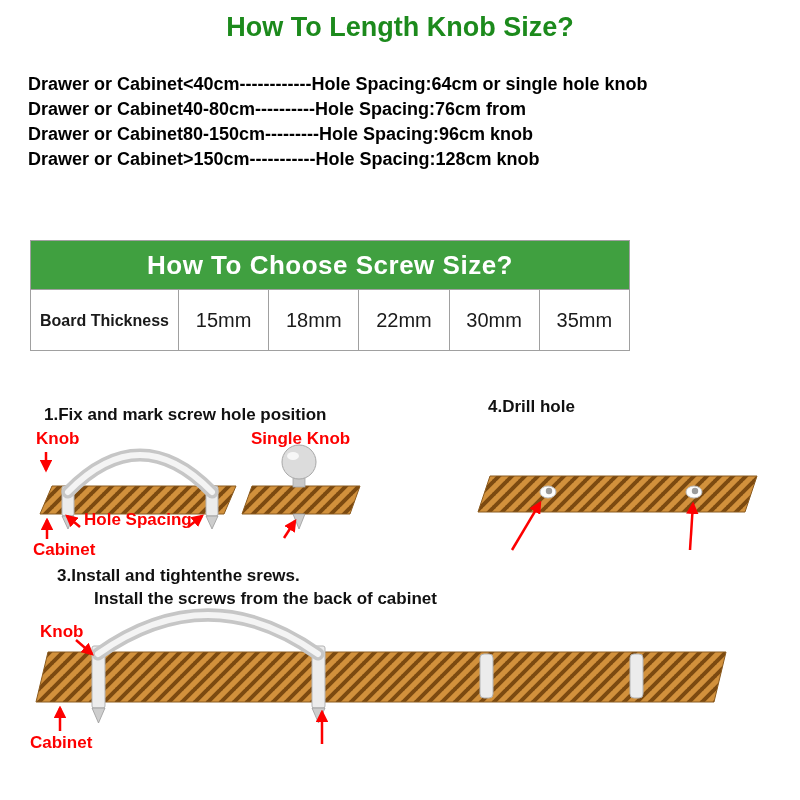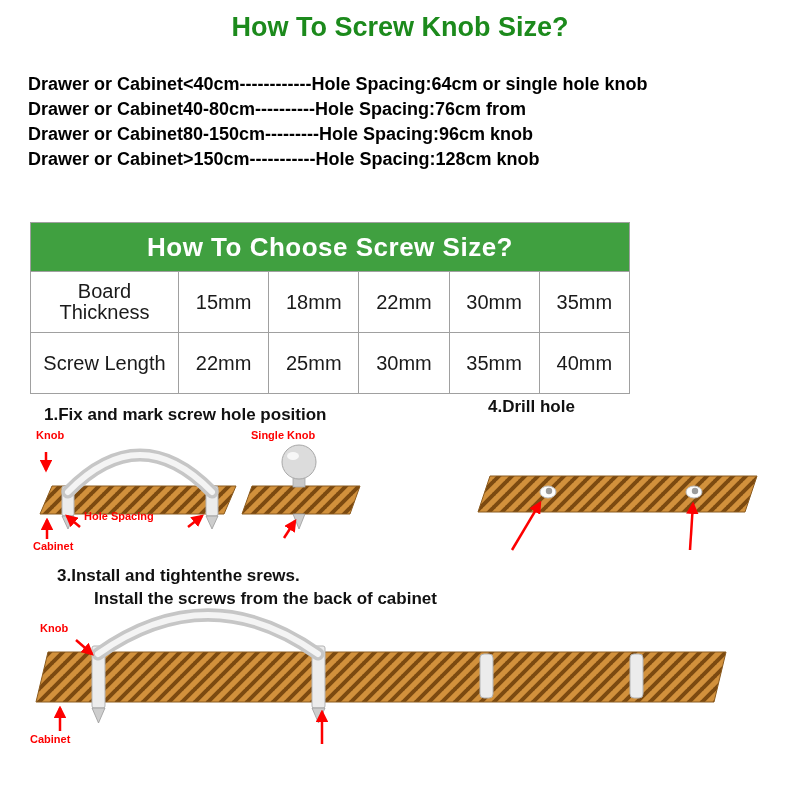--- a/index.html
+++ b/index.html
@@ -24,60 +24,60 @@
     position: absolute;
     left: 28px; top: 72px;
     font-size: 18px;
     font-weight: bold;
     color: #000000;
     line-height: 25px;
     white-space: nowrap;
   }
   table.screw {
     position: absolute;
-    left: 30px; top: 222px;
+    left: 30px; top: 240px;
     width: 600px;
     border-collapse: collapse;
     table-layout: fixed;
   }
   table.screw td {
     border: 1px solid #a0a0a0;
     text-align: center;
     vertical-align: middle;
     color: #1a1a1a;
     background: #ffffff;
   }
   td.tbl-title {
     background: var(--table-header-bg, #40a040) !important;
     color: #ffffff !important;
     font-size: 26px;
     font-weight: bold;
     height: 46px;
     letter-spacing: 0.5px;
   }
   td.tbl-label {
-    font-weight: normal;
-    font-size: 20px;
+    font-weight: bold;
+    font-size: 16px;
     height: 58px;
     line-height: 21px;
   }
   td.tbl-val { font-size: 20px; }
   col.c-label { width: 148px; }
 
   .step-text {
     position: absolute;
     font-size: 17px;
     font-weight: bold;
     color: #111;
     z-index: 3;
     white-space: nowrap;
   }
   .red-label {
     position: absolute;
-    font-size: 11px;
+    font-size: 17px;
     font-weight: bold;
     color: var(--label-red, #fd0000);
     z-index: 3;
     white-space: nowrap;
   }
   svg.diagram-layer {
     position: absolute;
     left: 0; top: 0;
     width: 800px; height: 800px;
     z-index: 1;
@@ -90,21 +90,21 @@
   .post { fill: #ececec; stroke: #b3b3b3; stroke-width: 1; }
   .screw-tip { fill: #cdcdcd; stroke: #9a9a9a; stroke-width: 0.8; }
   .r-arrow { stroke: var(--label-red, #fd0000); stroke-width: 2.5; fill: none; }
   .arrow-head { fill: var(--label-red, #fd0000); }
 </style>
 </head>
 <body>
 
 <div class="page">
 
-  <h1 class="main-title">How To Screw Knob Size?</h1>
+  <h1 class="main-title">How To Length Knob Size?</h1>
 
   <div class="knob-lines">
     <div>Drawer or Cabinet&lt;40cm------------Hole Spacing:64cm or single hole knob</div>
     <div>Drawer or Cabinet40-80cm----------Hole Spacing:76cm from</div>
     <div>Drawer or Cabinet80-150cm---------Hole Spacing:96cm knob</div>
     <div>Drawer or Cabinet&gt;150cm-----------Hole Spacing:128cm knob</div>
   </div>
 
   <table class="screw">
     <colgroup>
@@ -120,28 +120,20 @@
         <td class="tbl-title" colspan="6">How To Choose Screw Size?</td>
       </tr>
       <tr>
         <td class="tbl-label">Board Thickness</td>
         <td class="tbl-val">15mm</td>
         <td class="tbl-val">18mm</td>
         <td class="tbl-val">22mm</td>
         <td class="tbl-val">30mm</td>
         <td class="tbl-val">35mm</td>
       </tr>
-      <tr>
-        <td class="tbl-label">Screw Length</td>
-        <td class="tbl-val">22mm</td>
-        <td class="tbl-val">25mm</td>
-        <td class="tbl-val">30mm</td>
-        <td class="tbl-val">35mm</td>
-        <td class="tbl-val">40mm</td>
-      </tr>
     </tbody>
   </table>
 
   <div class="step-text" style="left:44px; top:405px;">1.Fix and mark screw hole position</div>
   <div class="step-text" style="left:488px; top:397px;">4.Drill hole</div>
   <div class="step-text" style="left:57px; top:566px;">3.Install and tightenthe srews.</div>
   <div class="step-text" style="left:62px; top:589px;margin-left:32px;">Install the screws from the back of cabinet</div>
 
   <div class="red-label" style="left:36px; top:429px;">Knob</div>
   <div class="red-label" style="left:251px; top:429px;">Single Knob</div>

